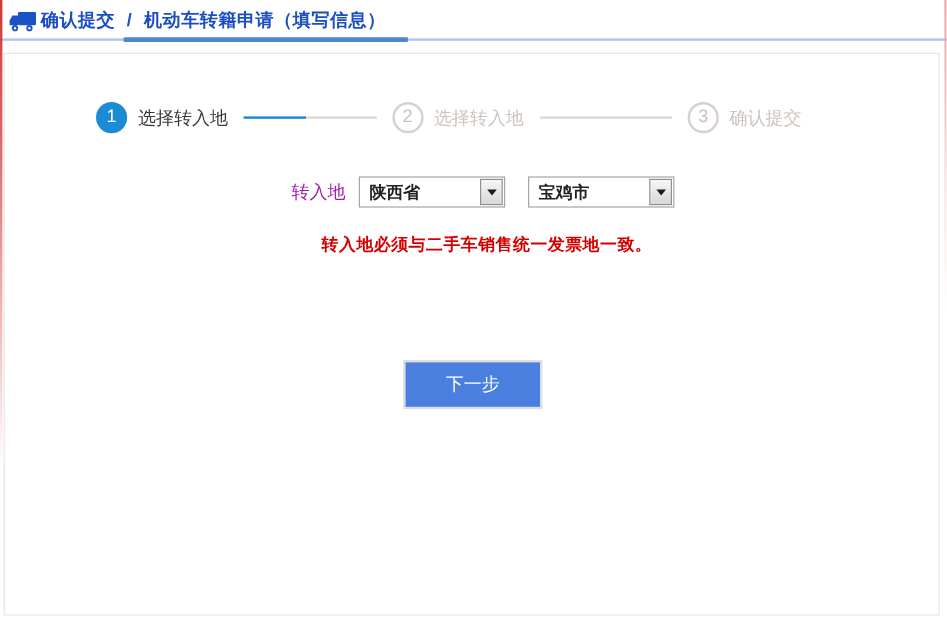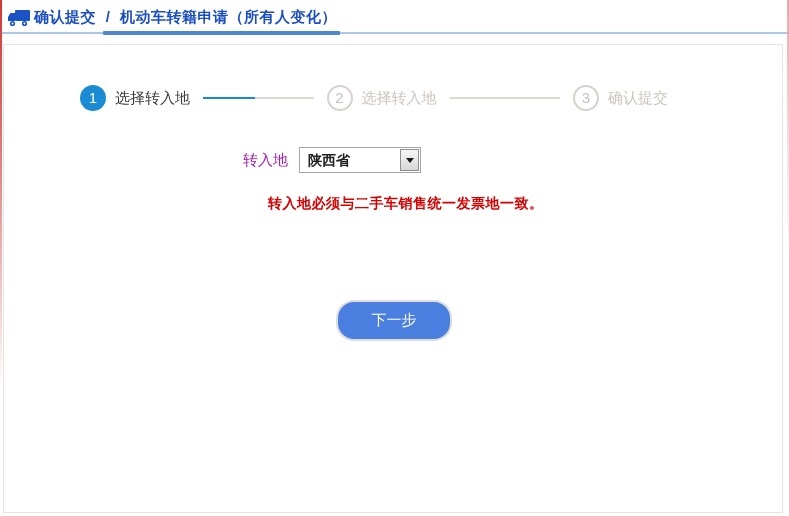--- a/index.html
+++ b/index.html
@@ -51,21 +51,21 @@
     border:1px solid #8f8f8f;box-sizing:border-box;}
   .tri{position:absolute;left:50%;top:50%;margin:-2px 0 0 -4px;width:0;height:0;
     border-left:4px solid transparent;border-right:4px solid transparent;border-top:5px solid #1a1a1a;}
 
   
   .warning{position:absolute;left:264px;top:150px;font-size:14px;font-weight:bold;color:#d40000;
     letter-spacing:.5px;}
 
   
   .next{position:absolute;left:334px;top:257px;width:112px;height:37px;
-    background:#4a7fdf;color:#ffffff;font-size:15px;border:0;border-radius:16px;
+    background:#4a7fdf;color:#ffffff;font-size:15px;border:0;border-radius:0;
     box-shadow:0 0 0 2px #dedede;cursor:pointer;
     font-family:"Liberation Sans","DejaVu Sans",sans-serif;}
 </style>
 </head>
 <body>
 
 <div class="page">
   <div class="edge-left"></div>
   <div class="edge-right"></div>
 
@@ -76,21 +76,21 @@
         <path d="M8 4 H3.4 L1 8 V12 H8 Z" fill="#1a53c6"></path>
         <circle cx="5.5" cy="14.5" r="2.6" fill="#1a53c6"></circle>
         <circle cx="5.5" cy="14.5" r="1" fill="#ffffff"></circle>
         <circle cx="17.5" cy="14.5" r="2.6" fill="#1a53c6"></circle>
         <circle cx="17.5" cy="14.5" r="1" fill="#ffffff"></circle>
       </svg>
     </span>
     <div class="crumb">
       <span>确认提交</span>
       <span class="sep">/</span>
-      <span>机动车转籍申请（所有人变化）</span>
+      <span>机动车转籍申请（填写信息）</span>
     </div>
     <div class="hline"></div>
     <div class="hactive"></div>
   </div>
 
   <div class="panel">
 
     <div class="stepper">
       <div class="step active">
         <span class="circle">1</span>
@@ -109,20 +109,26 @@
     </div>
 
     <div class="form-row">
       <span class="flabel">转入地</span>
       <div class="select">
         <span class="sval">陕西省</span>
         <span class="arrow">
             <i class="tri"></i>
           </span>
       </div>
+      <div class="select">
+        <span class="sval">宝鸡市</span>
+        <span class="arrow">
+            <i class="tri"></i>
+          </span>
+      </div>
     </div>
 
     <div class="warning">转入地必须与二手车销售统一发票地一致。</div>
 
     <button class="next">下一步</button>
 
   </div>
 </div>
 
 </body></html>

